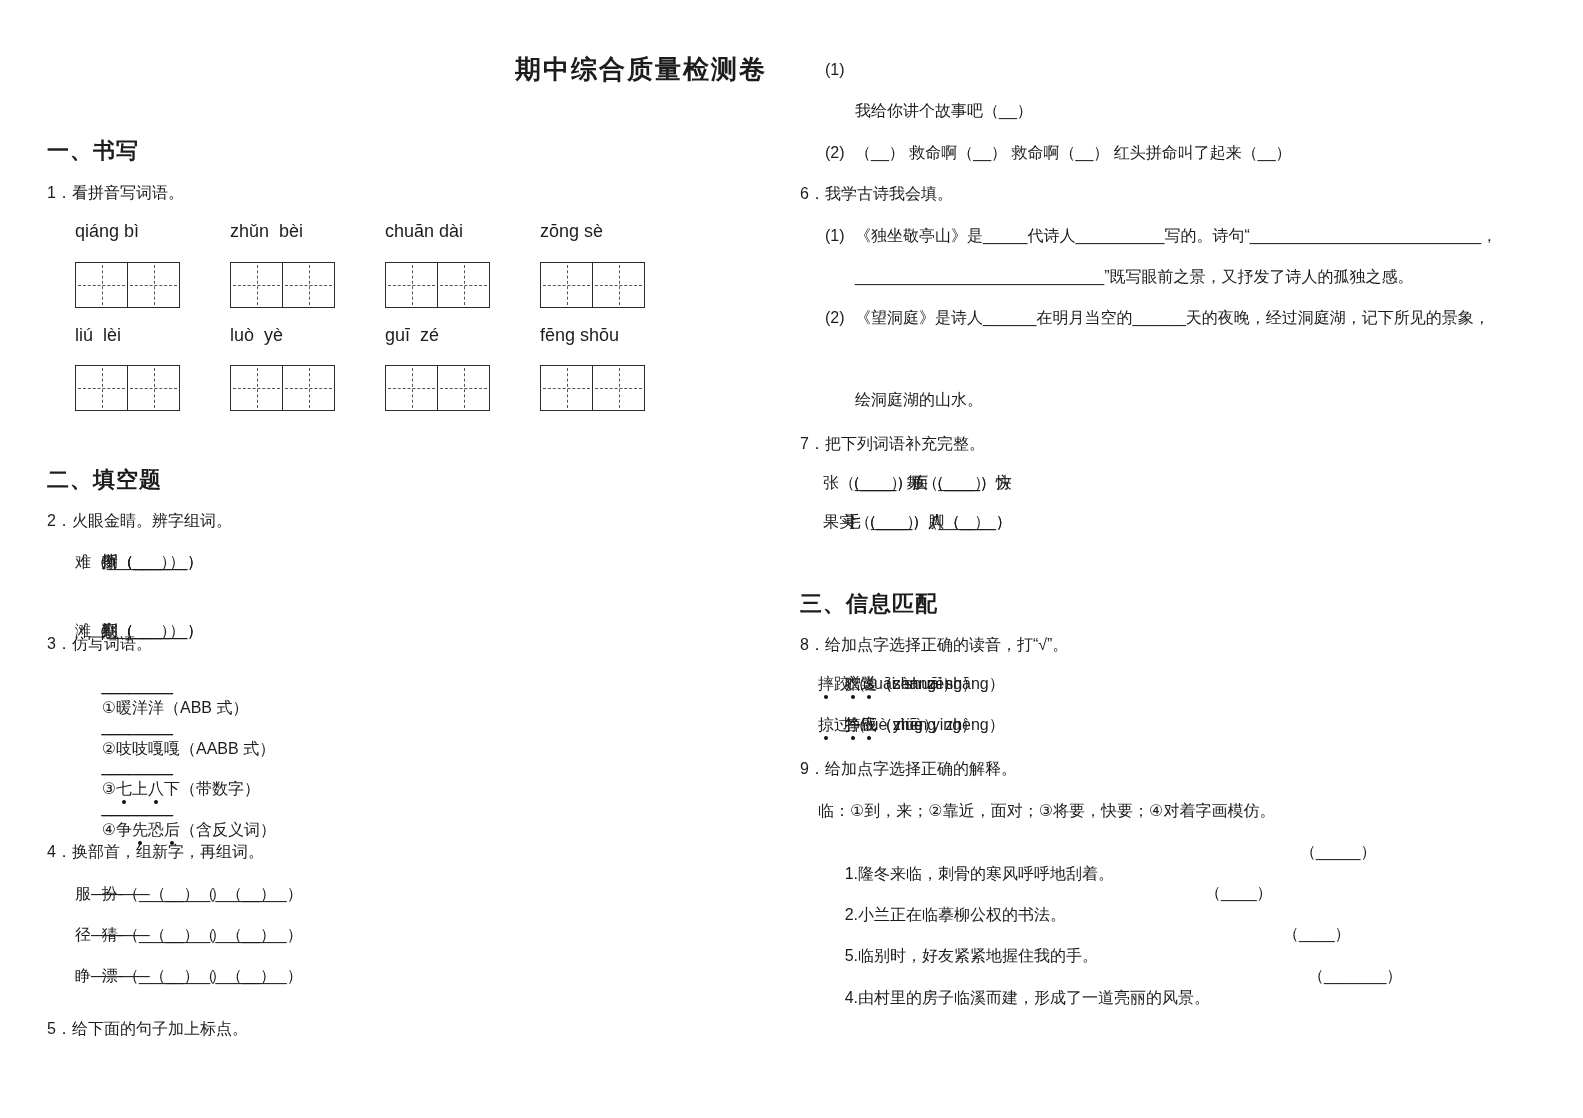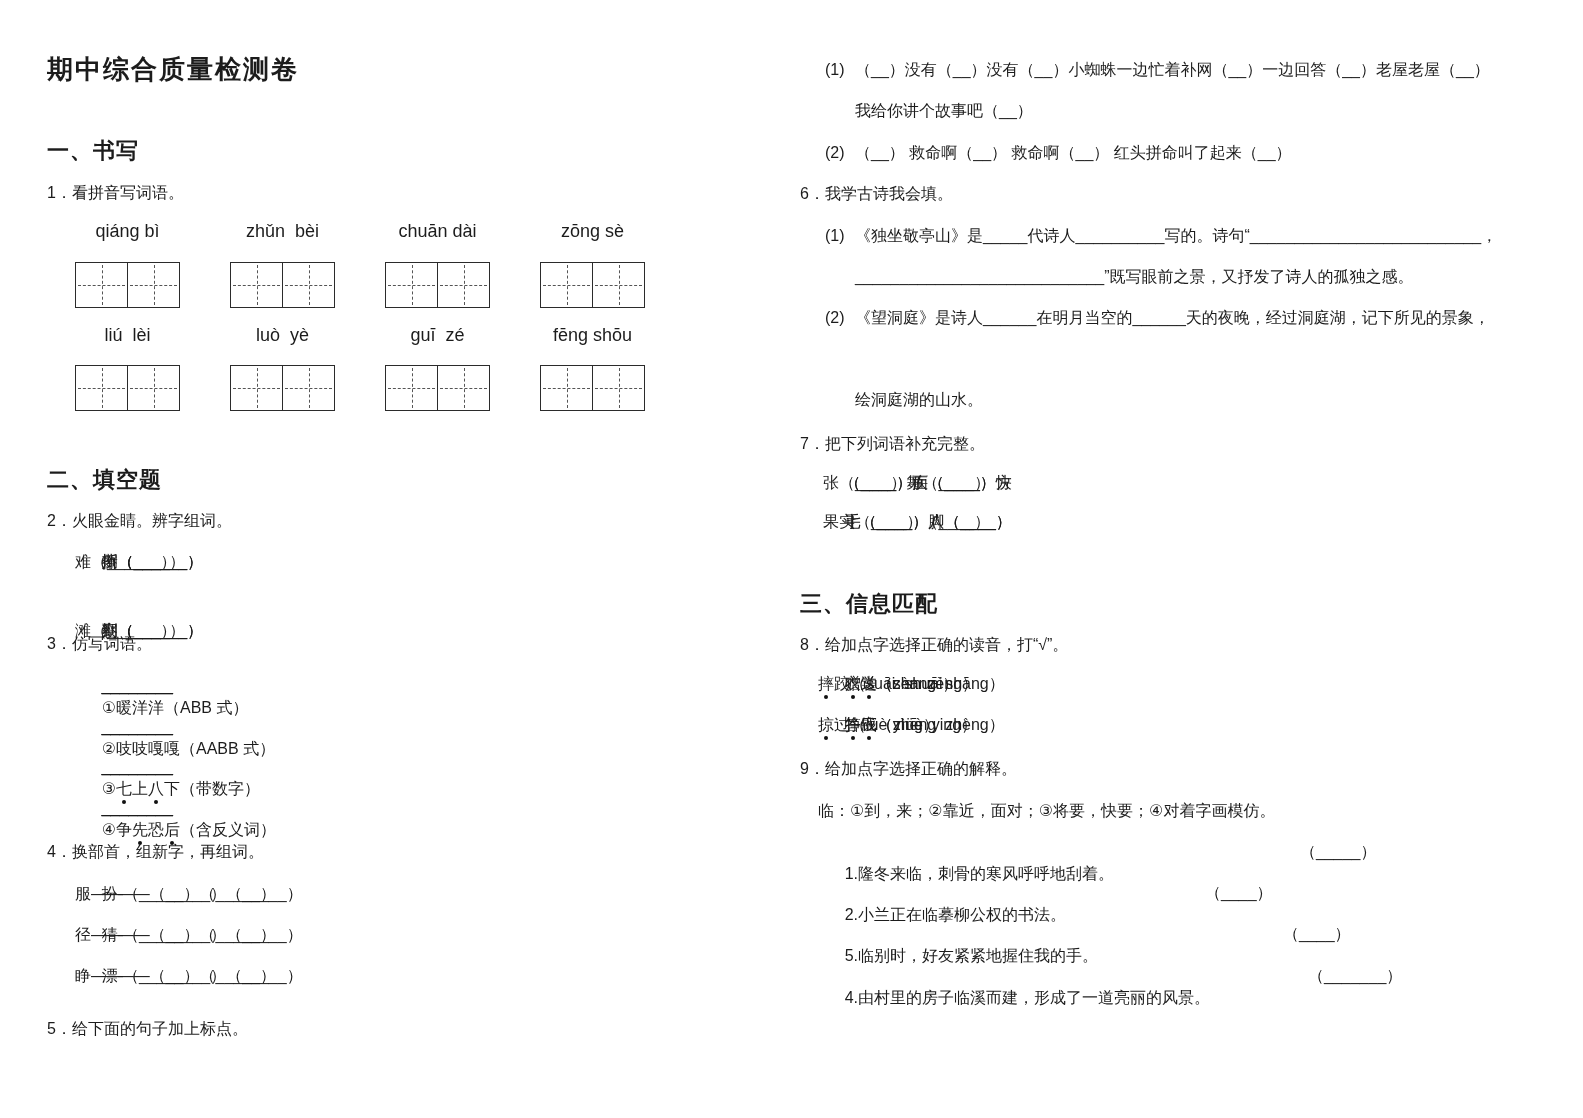--- a/index.html
+++ b/index.html
@@ -7,32 +7,32 @@
     position:relative; width:1583px; height:1118px; background:#ffffff;
     font-family:"Liberation Sans","DejaVu Sans",sans-serif;
     color:#1c1c1c; overflow:hidden;
   }
   .col { position:absolute; top:0; height:100%; }
   .col-left  { left:47px;  width:710px; }
   .col-right { left:800px; width:770px; }
 
   .title {
     position:absolute; top:52px; left:0; width:720px; margin:0;
-    text-align:left; font-size:26px; font-weight:700; letter-spacing:2px;
+    text-align:right; font-size:26px; font-weight:700; letter-spacing:2px;
   }
   .line {
     position:absolute; left:0; font-size:16px; line-height:22px;
     white-space:pre; color:#1c1c1c;
   }
   .sec { font-weight:700; font-size:22px; letter-spacing:1px; }
 
   
   .pinyin-row { position:absolute; left:28px; display:flex; gap:50px; }
   .pinyin-row .py {
-    display:inline-block; width:105px; text-align:center;
+    display:inline-block; width:105px; 
     font-size:18px; white-space:pre; line-height:24px;
   }
 
   
   .grid-row { position:absolute; left:28px; display:flex; gap:50px; }
   .gbox { width:105px; height:46px; border:1.5px solid #2b2b2b; box-sizing:border-box; display:flex; background:#fff; }
   .gcell { flex:1; position:relative; }
   .gcell + .gcell { border-left:1.5px solid #2b2b2b; }
   .gcell::before { content:""; position:absolute; top:2px; bottom:2px; left:50%; border-left:1px dashed #555; }
   .gcell::after  { content:""; position:absolute; left:2px; right:2px; top:50%; border-top:1px dashed #555; }
@@ -178,21 +178,20 @@
       <span class="abs">睁——（_____）（_____）</span>
       <span class="abs">漂——（_____）（_____）</span>
     </div>
 
     <div class="line" style="top:1018px">5．给下面的句子加上标点。</div>
   </div>
 
   <div class="col col-right">
 
     <div class="line" style="top:59px;left:25px">(1)</div>
-    <div class="line" style="top:59px;left:55px">（__）没有（__）没有（__）小蜘蛛一边忙着补网（__）一边回答（__）老屋老屋（__）</div>
     <div class="line" style="top:100px;left:55px">我给你讲个故事吧（__）</div>
     <div class="line" style="top:142px;left:25px">(2)</div>
     <div class="line" style="top:142px;left:55px">（__） 救命啊（__） 救命啊（__） 红头拼命叫了起来（__）</div>
 
     <div class="line" style="top:183px">6．我学古诗我会填。</div>
 
     <div class="line" style="top:225px;left:25px">(1)</div>
     <div class="line" style="top:266px;left:55px">____________________________”既写眼前之景，又抒发了诗人的孤独之感。</div>
     <div class="line" style="top:225px;left:55px">《独坐敬亭山》是_____代诗人__________写的。诗句“__________________________，</div>
     <div class="line" style="top:307px;left:25px">(2)</div>

